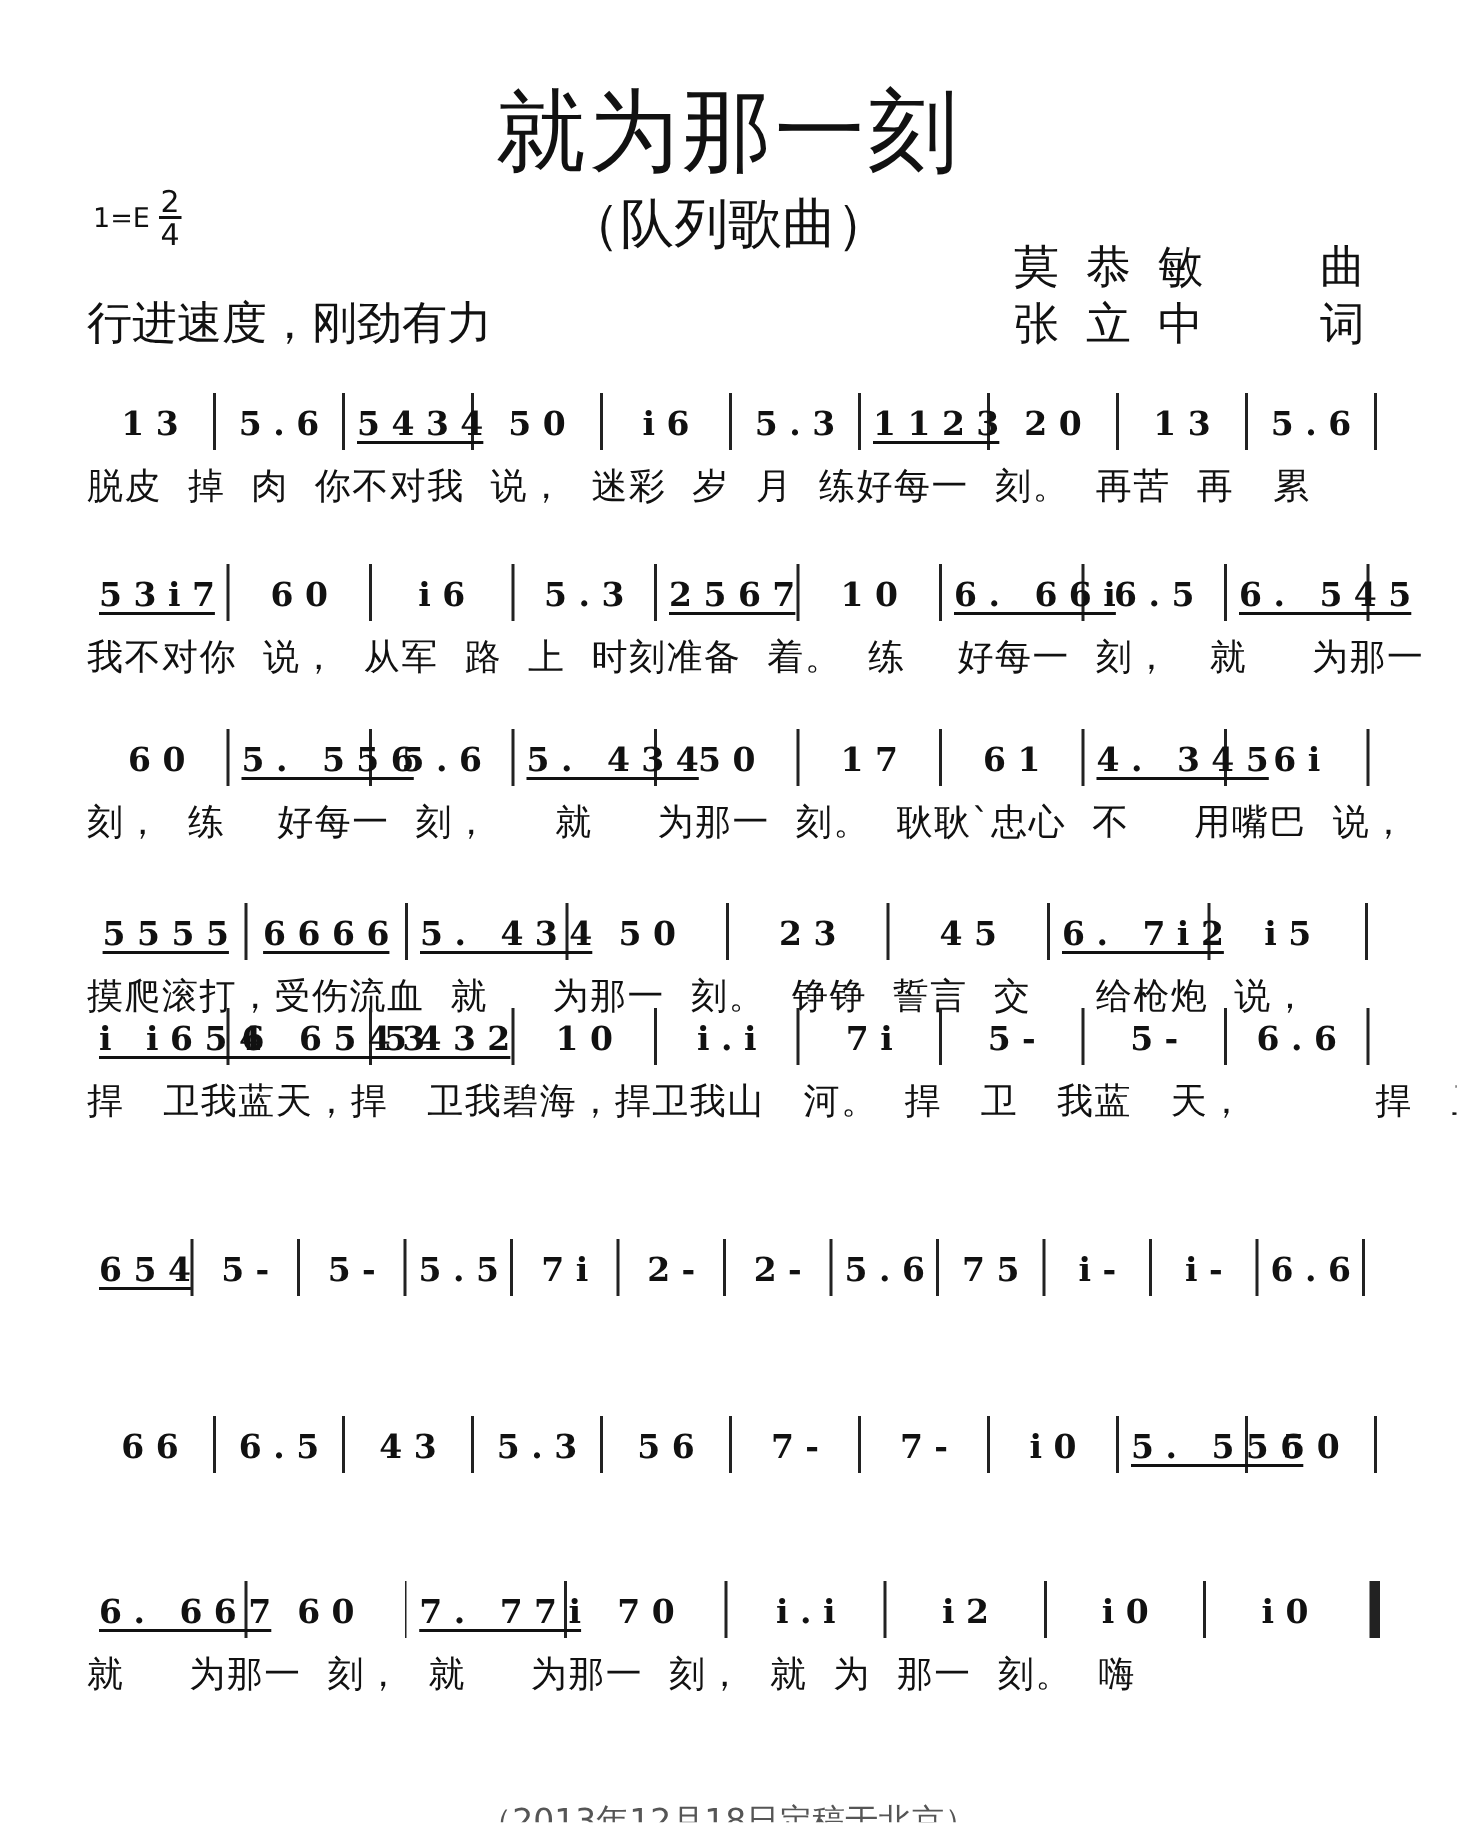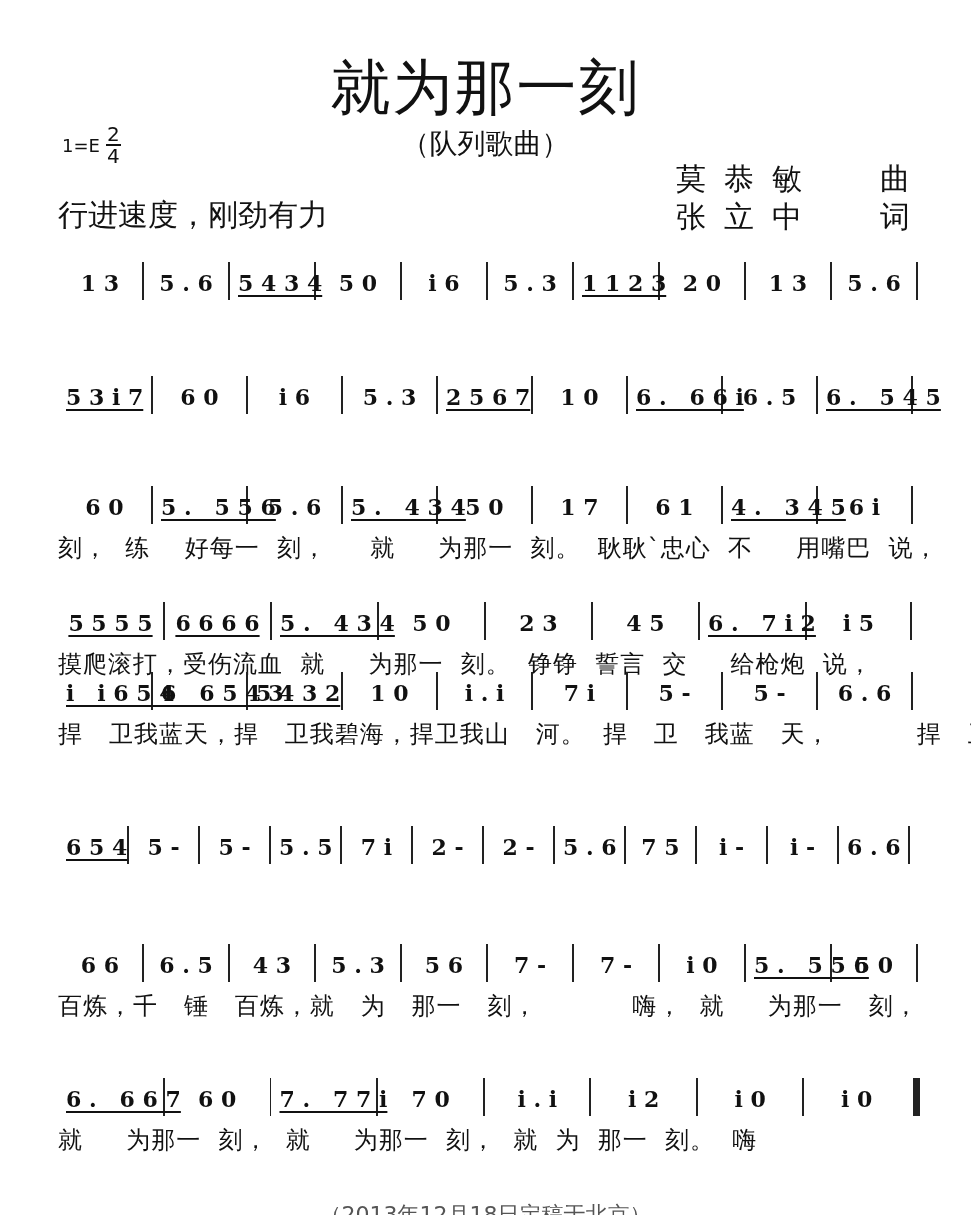--- a/index.html
+++ b/index.html
@@ -1,18 +1,18 @@
 <!DOCTYPE html>
 <html><head>
 <meta charset="utf-8">
 <style>
   html, body { margin: 0; padding: 0; background: #ffffff; }
   body { width: 971px; height: 1215px; position: relative; overflow: hidden; color: #111; font-family: "DejaVu Sans", sans-serif; }
   .title { position: absolute; left: 0; width: 971px; top: 48px; text-align: center; font-size: 60px; letter-spacing: 2px; font-family: "DejaVu Sans", sans-serif; font-weight: normal; }
-  .subtitle { position: absolute; left: 0; width: 971px; top: 125px; text-align: center; font-size: 28px; }
+  .subtitle { position: absolute; left: 0; width: 971px; top: 125px; text-align: center; font-size: 36px; }
   .key { position: absolute; left: 62px; top: 124px; font-size: 18px; display: flex; align-items: center; gap: 6px; }
   .frac { display: inline-flex; flex-direction: column; align-items: center; font-size: 20px; line-height: 20px; }
   .frac .top { border-bottom: 2px solid #111; padding: 0 1px; }
   .tempo { position: absolute; left: 58px; top: 195px; font-size: 30px; }
   .credits { position: absolute; left: 676px; top: 160px; font-size: 30px; line-height: 38px; }
   .credit-row { display: flex; }
   .credit-name { width: 160px; letter-spacing: 18px; }
   .credit-role { margin-left: 44px; }
 
   .sys { position: absolute; left: 58px; width: 862px; }
@@ -89,20 +89,21 @@
         <div class="bar"></div>
         <div class="measure" style="width: 84px;">
           <span class="tok">1 3</span>
         </div>
         <div class="bar"></div>
         <div class="measure" style="width: 84px;">
           <span class="tok">5 . 6</span>
         </div>
         <div class="bar"></div>
       </div>
+      <div class="lyrics">脱皮  掉  肉  你不对我  说，  迷彩  岁  月  练好每一  刻。  再苦  再   累</div>
     </div>
     <div class="sys" style="top: 372px;">
       <div class="notes">
         <div class="measure" style="width: 93px;">
           <span class="tok u">5 3 i 7</span>
         </div>
         <div class="bar"></div>
         <div class="measure" style="width: 93px;">
           <span class="tok">6 0</span>
         </div>
@@ -129,20 +130,21 @@
         <div class="bar"></div>
         <div class="measure" style="width: 93px;">
           <span class="tok">6 . 5</span>
         </div>
         <div class="bar"></div>
         <div class="measure" style="width: 93px;">
           <span class="tok u">6 .   5 4 5</span>
         </div>
         <div class="bar"></div>
       </div>
+      <div class="lyrics">我不对你  说，  从军  路  上  时刻准备  着。  练    好每一  刻，   就     为那一</div>
     </div>
     <div class="sys" style="top: 482px;">
       <div class="notes">
         <div class="measure" style="width: 93px;">
           <span class="tok">6 0</span>
         </div>
         <div class="bar"></div>
         <div class="measure" style="width: 93px;">
           <span class="tok u">5 .   5 5 6</span>
         </div>
@@ -344,23 +346,22 @@
         <div class="bar"></div>
         <div class="measure" style="width: 84px;">
           <span class="tok u">5 .   5 5 6</span>
         </div>
         <div class="bar"></div>
         <div class="measure" style="width: 84px;">
           <span class="tok">5 0</span>
         </div>
         <div class="bar"></div>
       </div>
-      <div class="lyrics">百炼，千   锤   百炼，就   为   那一   刻，           嗨，  就     为那一   刻，</div>
-    </div>
-    <div class="sys" style="top: 1074px;">
+    </div>
+    <div class="sys" style="top: 1050px;">
       <div class="notes">
         <div class="measure" style="width: 105px;">
           <span class="tok u">6 .   6 6 7</span>
         </div>
         <div class="bar"></div>
         <div class="measure" style="width: 105px;">
           <span class="tok">6 0</span>
         </div>
         <div class="bar"></div>
         <div class="measure" style="width: 105px;">

